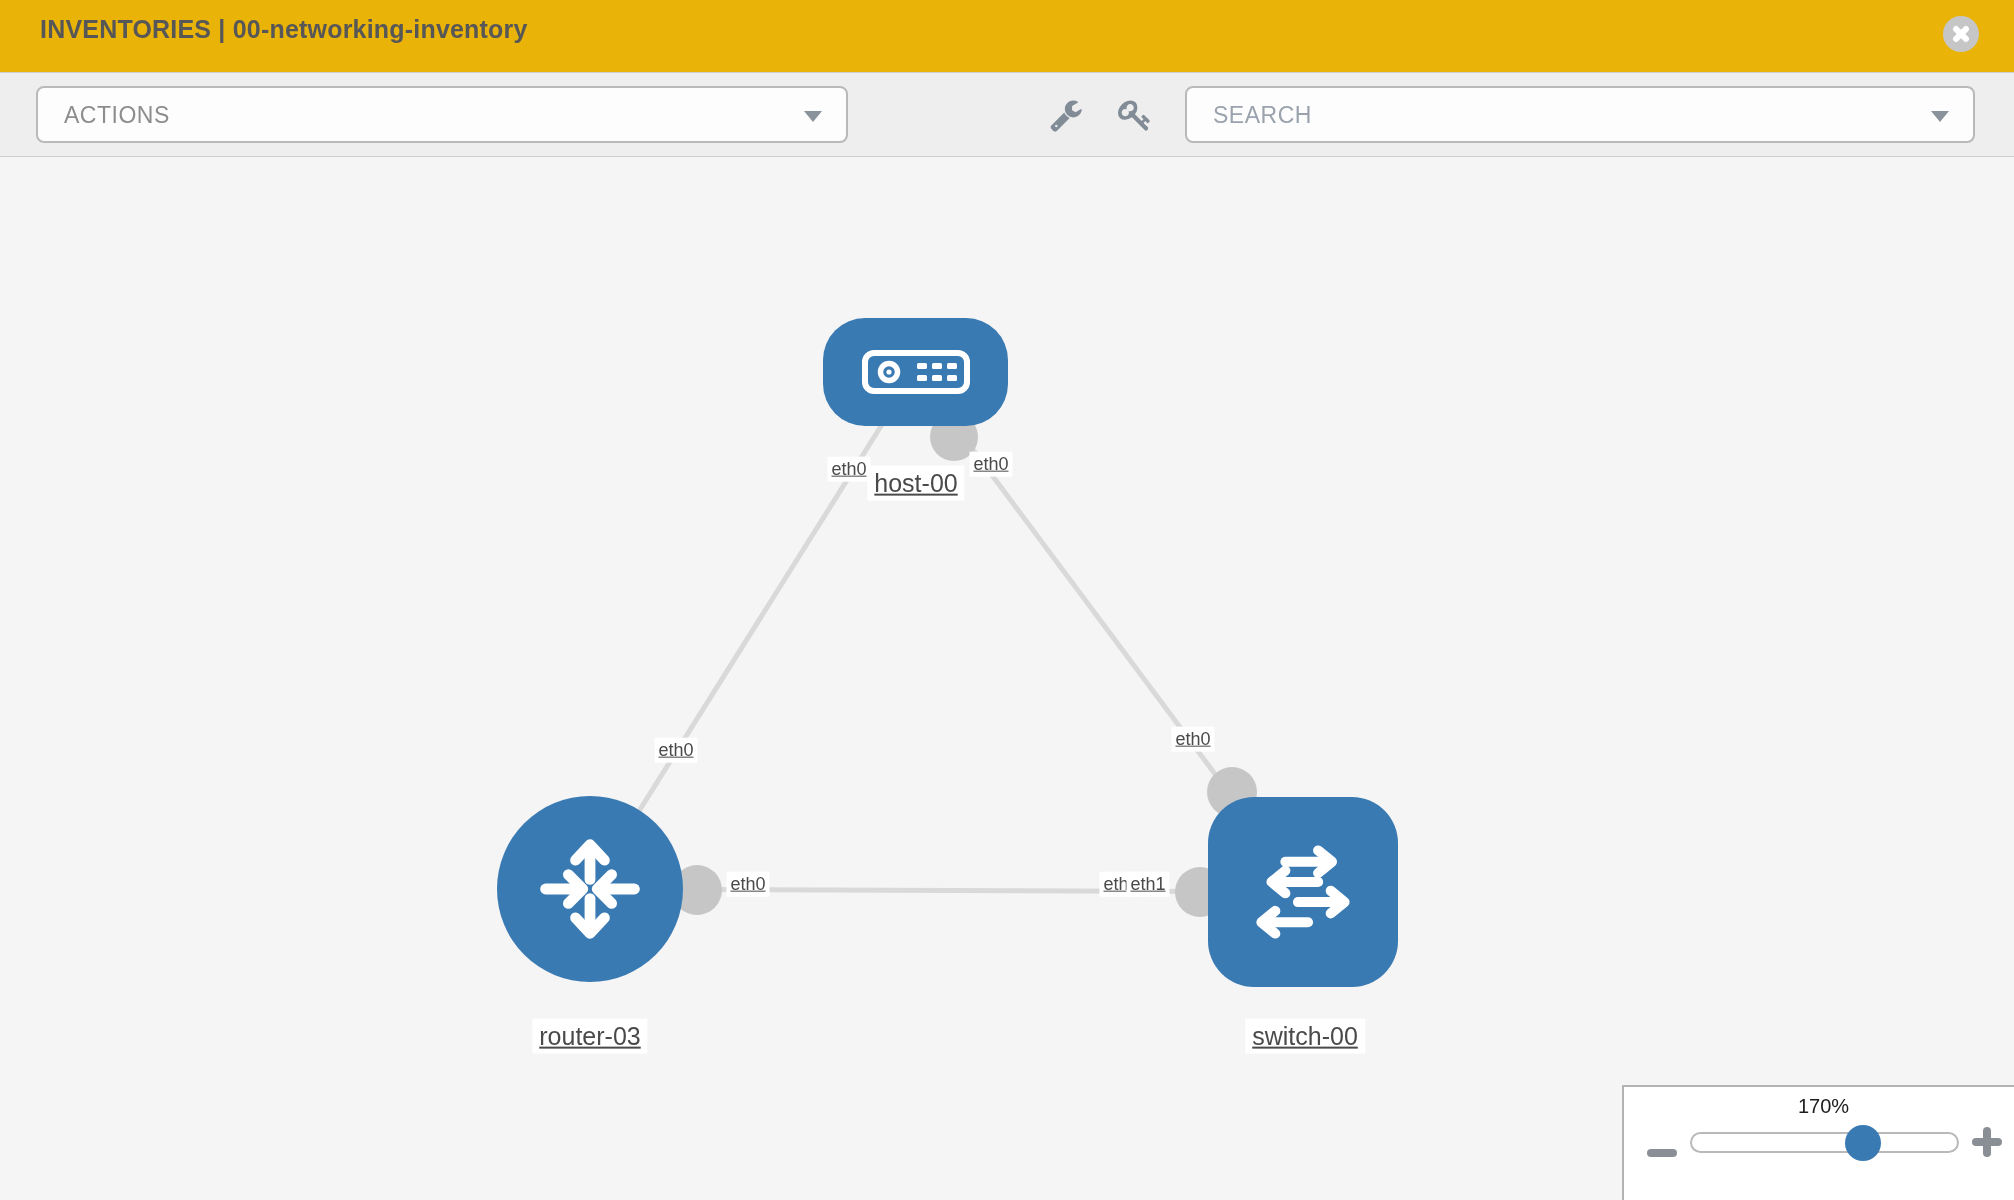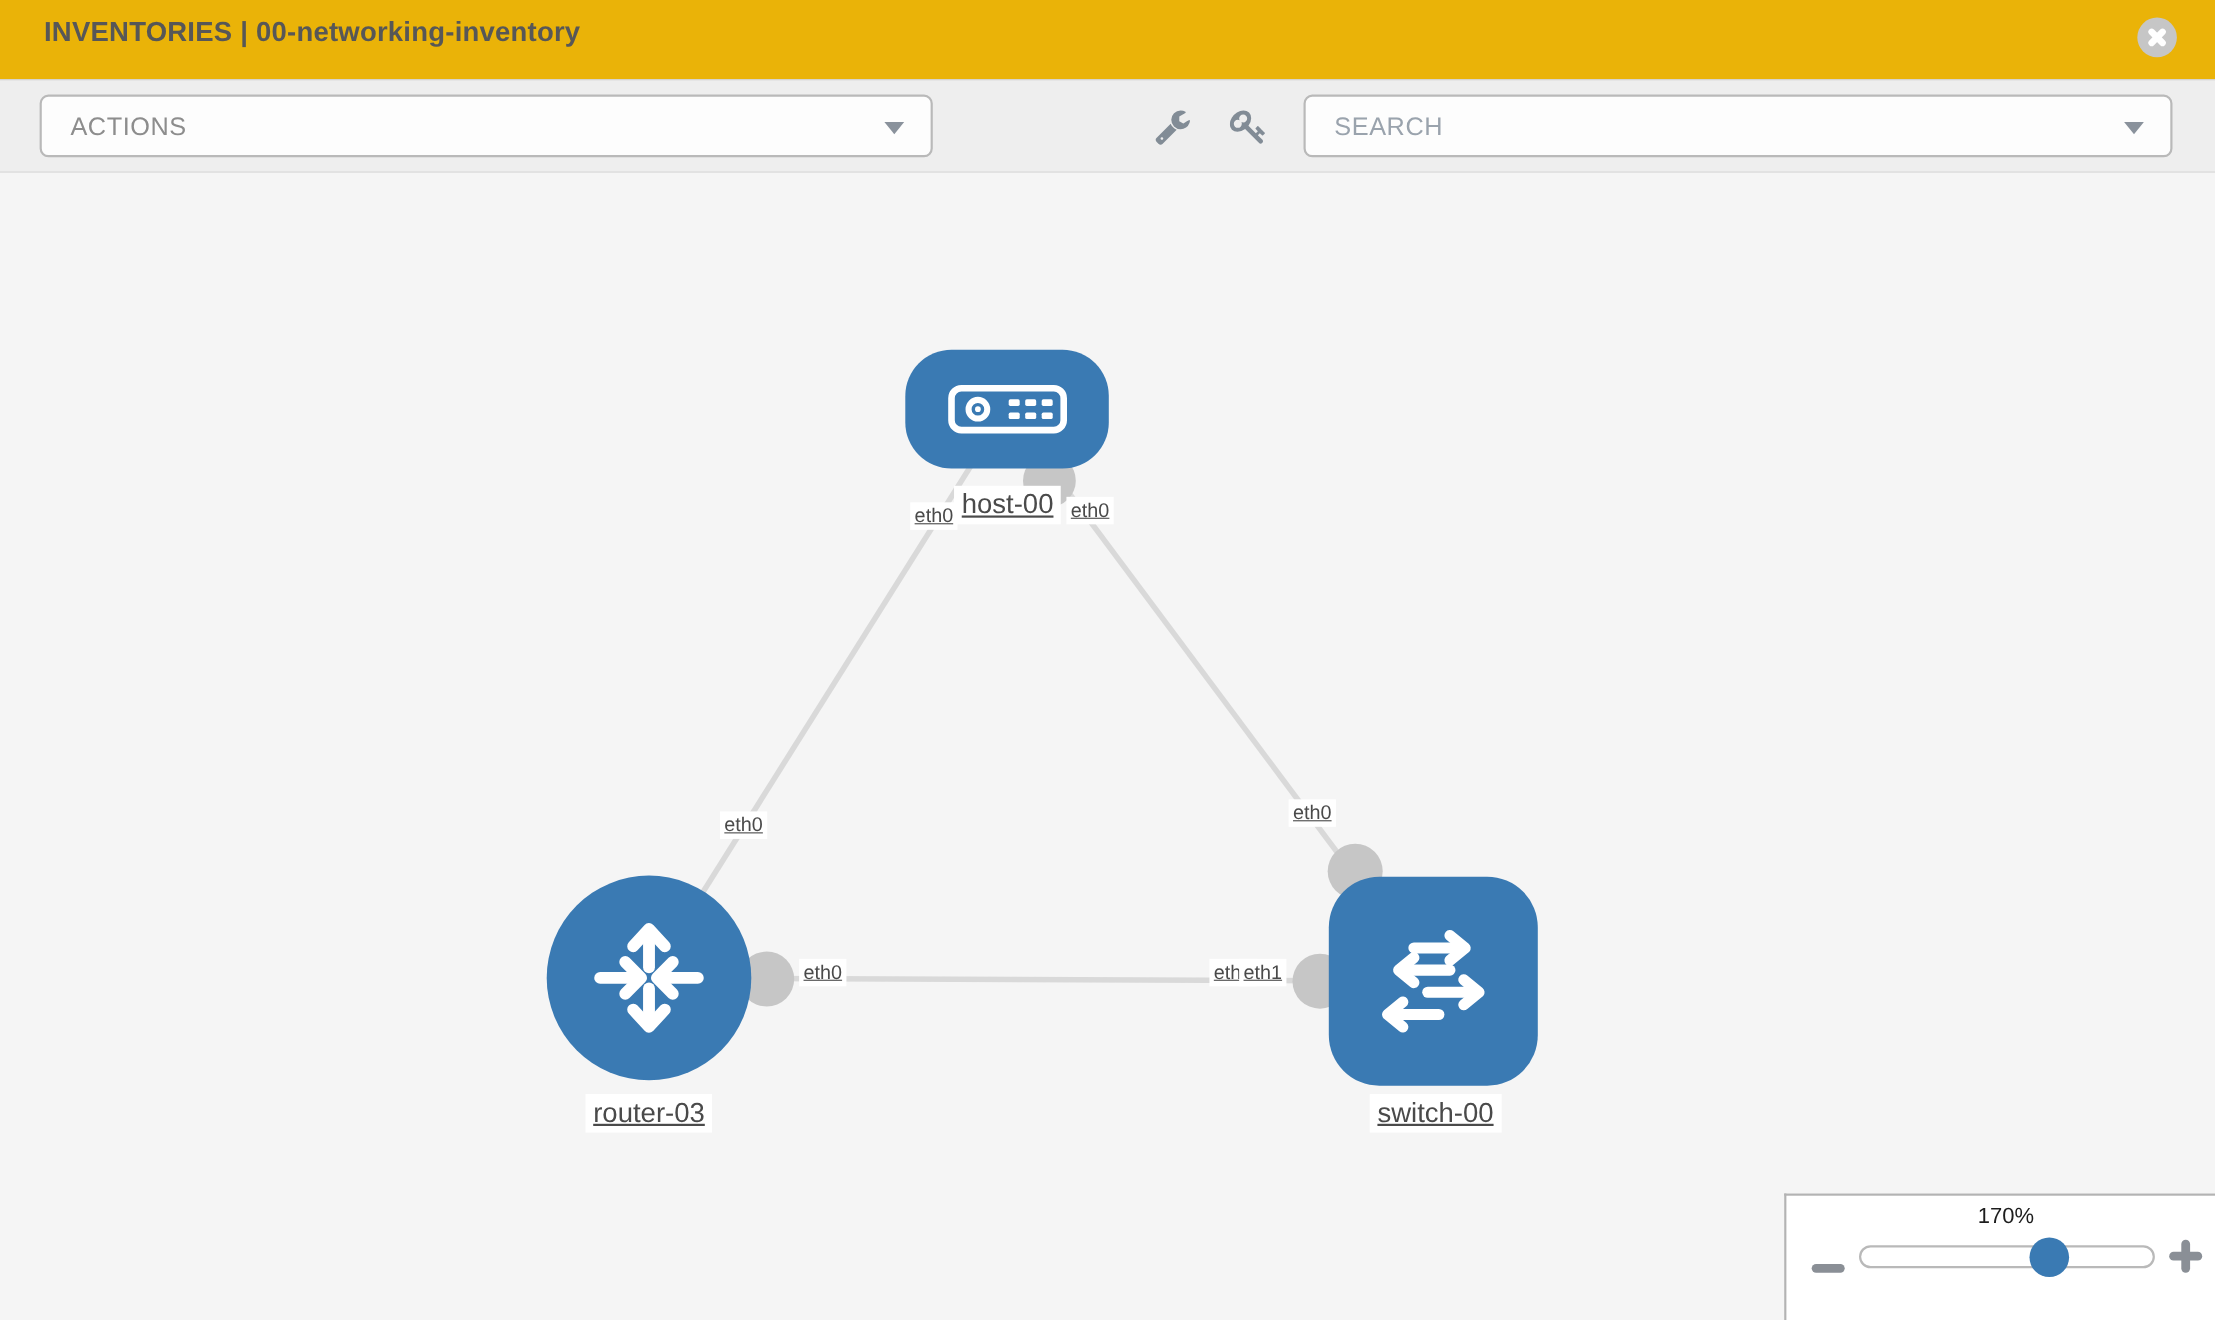--- a/index.html
+++ b/index.html
@@ -38,21 +38,21 @@
   .port { fill:#c6c6c6; }
 
   .node { position:absolute; background:#3a7ab3; display:flex; align-items:center; justify-content:center; cursor:pointer; }
   .node-host   { left:823px; top:161px; width:185px; height:108px; border-radius:42px; }
   .node-router { left:497px; top:639px; width:186px; height:186px; border-radius:50%; }
   .node-switch { left:1208px; top:640px; width:190px; height:190px; border-radius:46px; }
   .node svg { fill:none; stroke:#ffffff; stroke-linecap:round; stroke-linejoin:round; }
 
   .graph-label { position:absolute; transform:translate(-50%,-50%); background:#ffffff; color:#4a4a4a;
     white-space:nowrap; line-height:1.15;text-decoration:underline; }
-  .node-label { font-size:25px; padding:3px 7px; }
+  .node-label { font-size:25px; padding:3px 7px;margin-top:24px; }
   .if-label { font-size:18px; padding:2px 4px; }
   .lbl-host   { left:916px;  top:302px; }
   .lbl-router { left:590px;  top:855px; }
   .lbl-switch { left:1305px; top:855px; }
   .if-a1 { left:849px;  top:312px; }
   .if-a2 { left:676px;  top:593px; }
   .if-b1 { left:991px;  top:307px; }
   .if-b2 { left:1193px; top:582px; }
   .if-c1 { left:748px;  top:727px; }
   .if-c2u { left:1121px; top:727px; }

